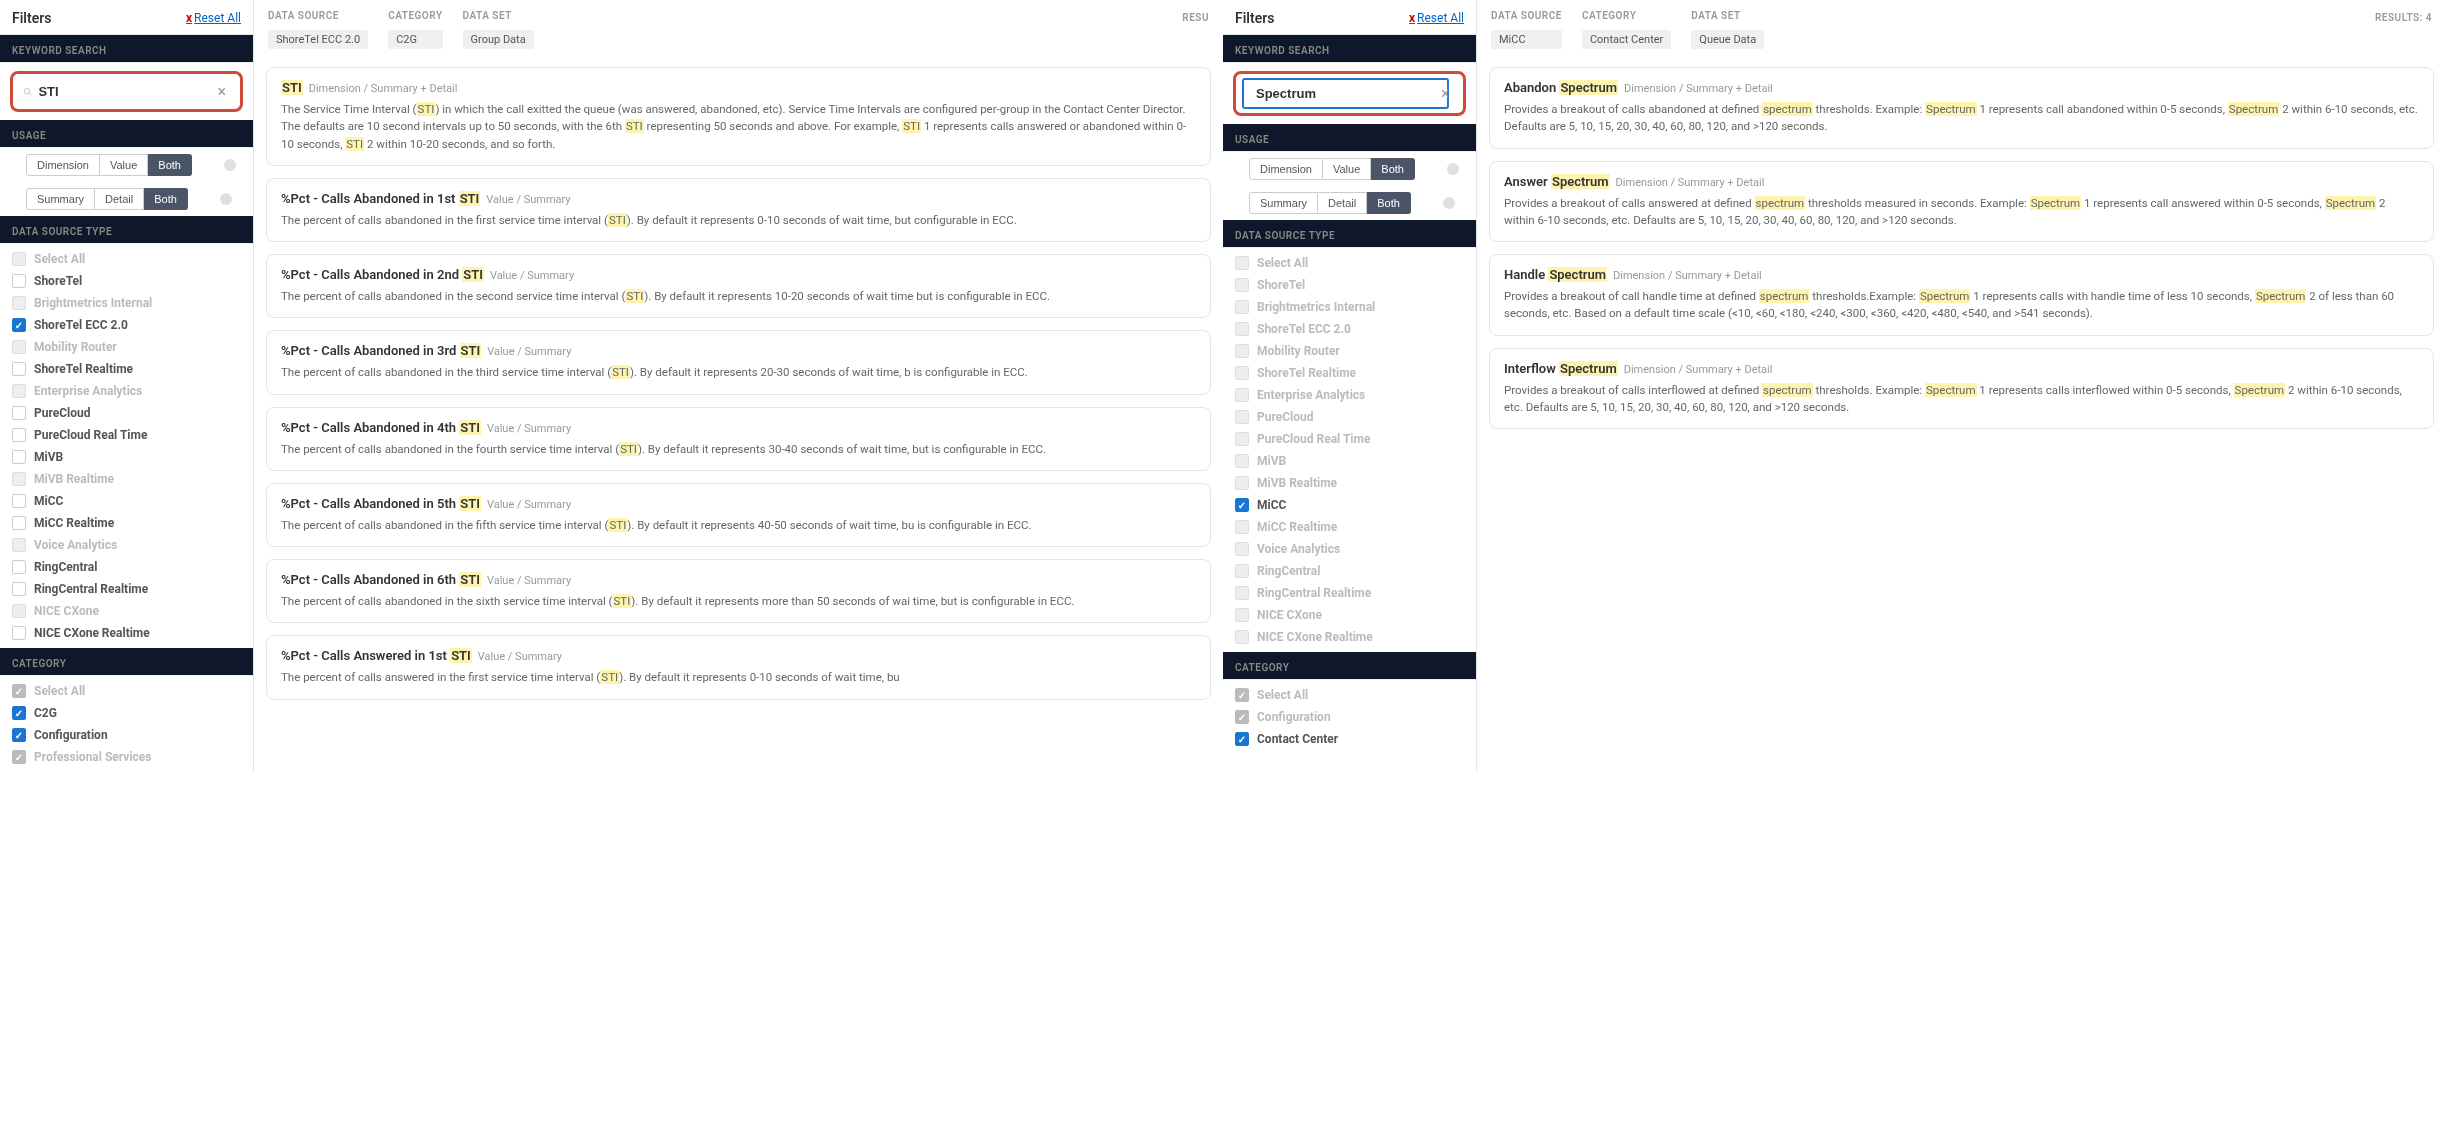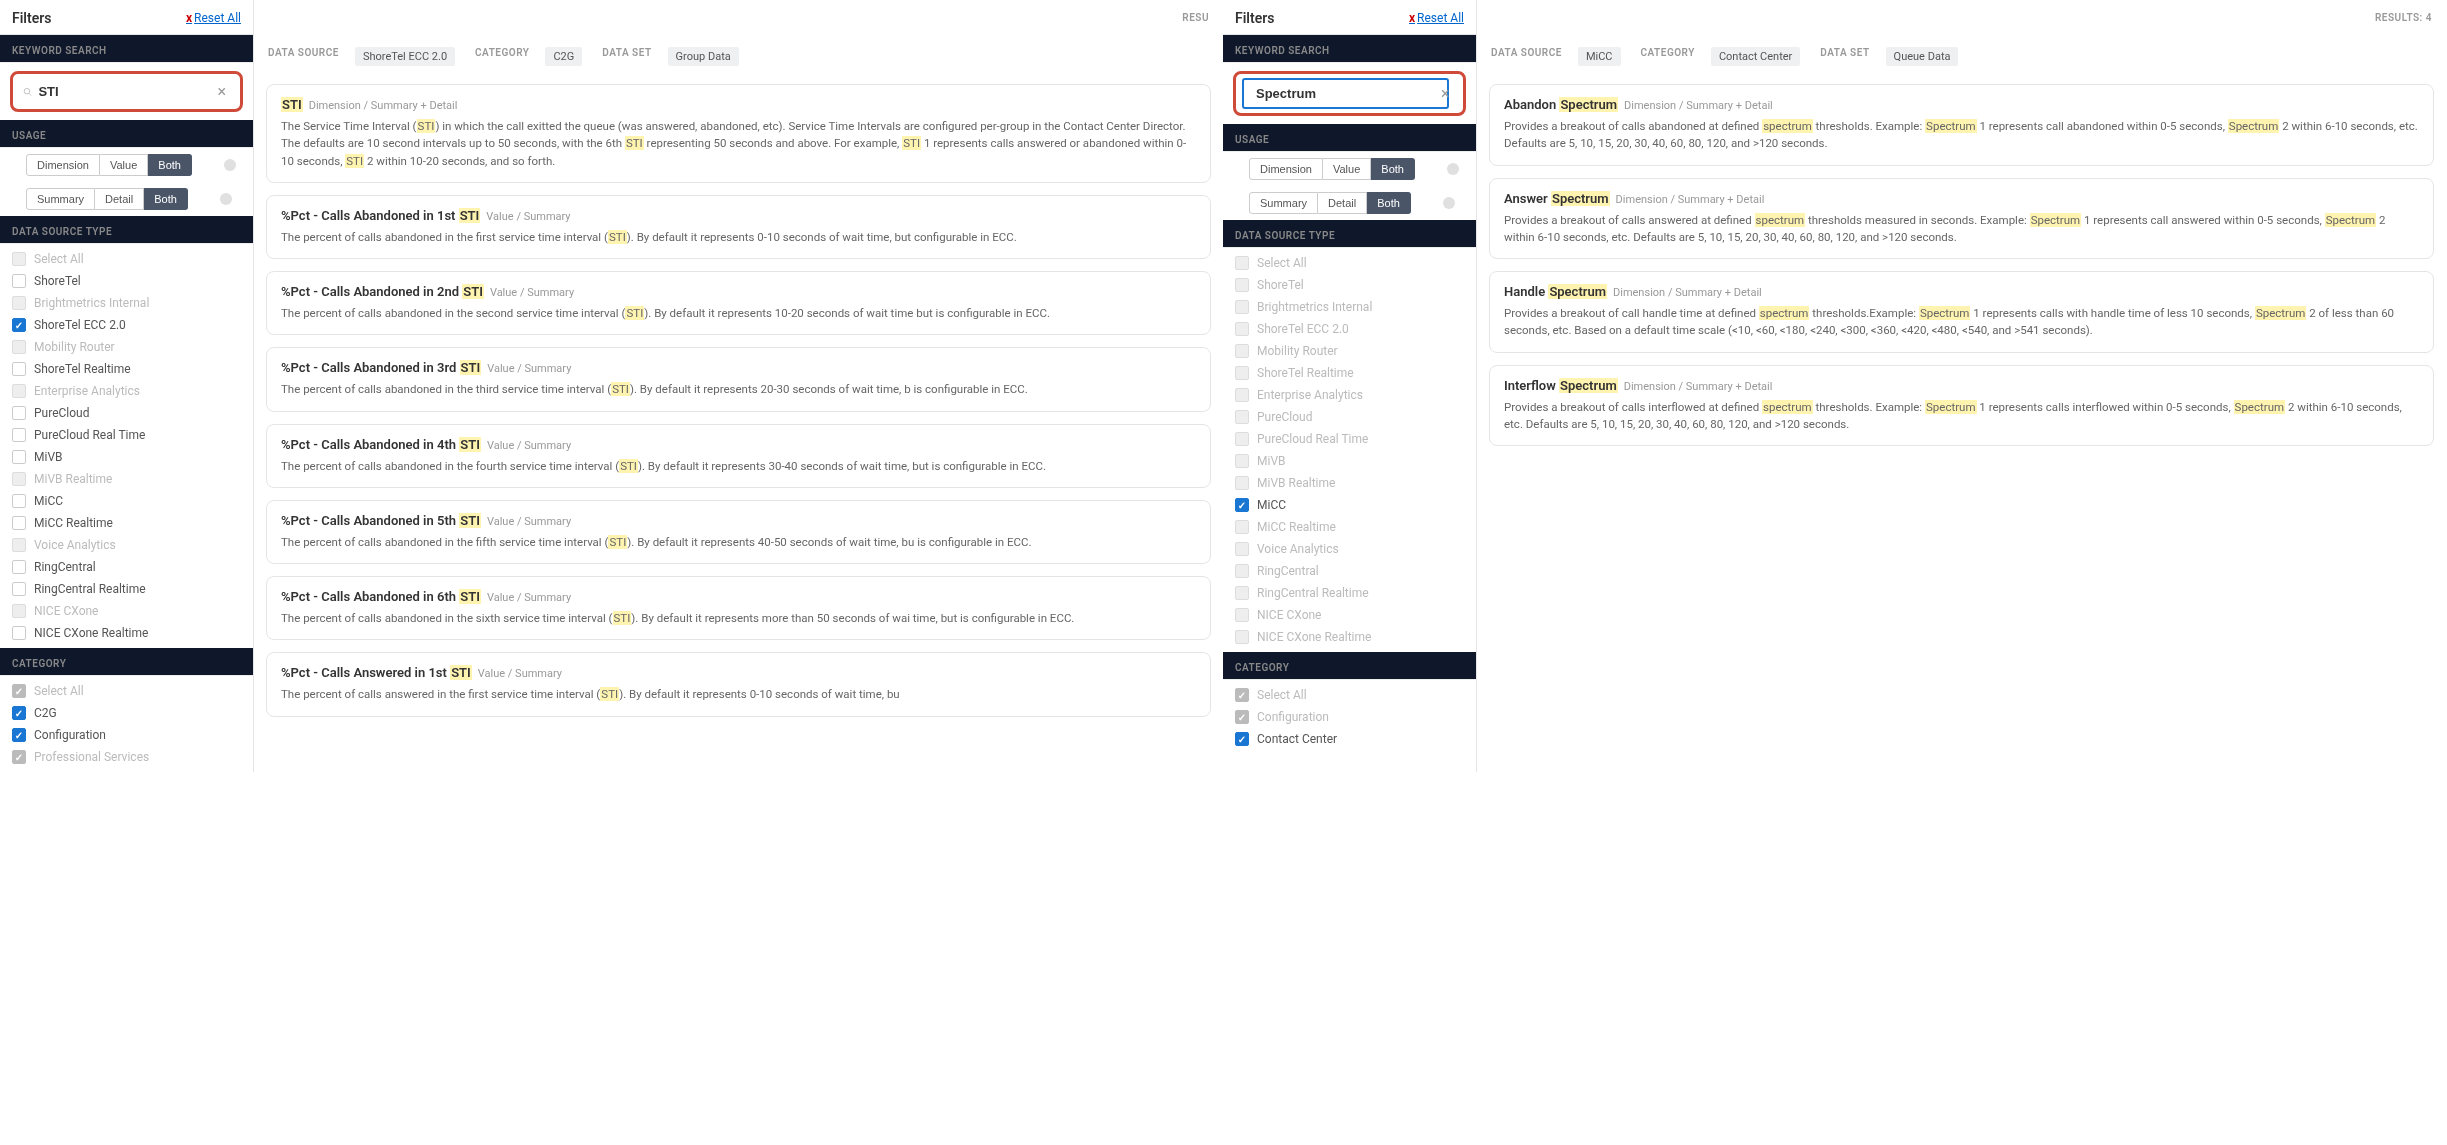--- a/index.html
+++ b/index.html
@@ -23,29 +23,29 @@
 .clear-x { color: #999; font-size: 16px; cursor: pointer; padding: 0 4px; }
 .cursor-icon { width:12px; height:16px; opacity:0.6; margin-right:6px; }
 .btn-group { display: flex; margin: 6px 26px; }
 .btn-group button { border: 1px solid #ccc; background: #fff; padding: 4px 10px; font-size: 11px; cursor: pointer; color: #555; }
 .btn-group button:first-child { border-radius: 3px 0 0 3px; }
 .btn-group button:last-child { border-radius: 0 3px 3px 0; border-left: none; }
 .btn-group button:not(:first-child):not(:last-child) { border-left: none; }
 .btn-group button.active { background: #4a5568; color: #fff; border-color: #4a5568; }
 .info-dot { display:inline-block; width:12px; height:12px; border-radius:50%; background:#e0e0e0; margin-left:6px; vertical-align:middle; }
 .checkbox-list { padding: 4px 0; }
-.checkbox-item { display: flex; align-items: flex-start; padding: 4px 12px; font-size: 12px; color: #555; cursor: pointer; }
+.checkbox-item { display: flex; align-items: flex-start; padding: 4px 12px; font-size: 12px; color: #555; cursor: pointer; font-weight: bold; }
 .checkbox-item.disabled { color: #bbb; }
 .cb { width: 14px; height: 14px; border: 1px solid #ccc; border-radius: 2px; margin-right: 8px; background: #fff; display:flex; align-items:center; justify-content:center; }
 .cb.disabled { background: #eee; border-color: #ddd; }
 .cb.checked { background: #1976d2; border-color: #1976d2; }
 .cb.checked::after { content: "✓"; color: #fff; font-size: 10px; font-weight: bold; }
 .cb.disabled.checked { background: #bbb; border-color: #bbb; }
 .results-header { display: flex; align-items: center; padding: 10px 14px 6px; gap: 20px; border-bottom: 0; }
-.header-group { display: flex; flex-direction: row; gap: 16px; margin-top: 37px; }
+.header-group { display: flex; flex-direction: column; gap: 9px; }
 .header-label { font-size: 10px; font-weight: 600; color: #999; letter-spacing: 0.5px; }
 .tag { background: #eef0f2; color: #555; padding: 3px 8px; border-radius: 2px; font-size: 11px; display: inline-block; }
 .results-count { margin-left: auto; font-size: 10px; font-weight:600; color: #999; letter-spacing:0.5px; align-self: flex-start; padding-top:2px;}
 .result-card { border: 1px solid #e5e5e5; border-radius: 8px; margin: 12px; padding: 12px 14px; }
 .result-title { font-size: 13px; font-weight: 600; color: #333; display: inline; }
 .result-meta { font-size: 11px; color: #999; margin-left: 6px; }
 .result-desc { font-size: 11.5px; color: #666; line-height: 1.5; margin-top: 6px; }
 mark { background: #fff3b0; color: inherit; padding: 0 1px; }
 </style>
 </head>

